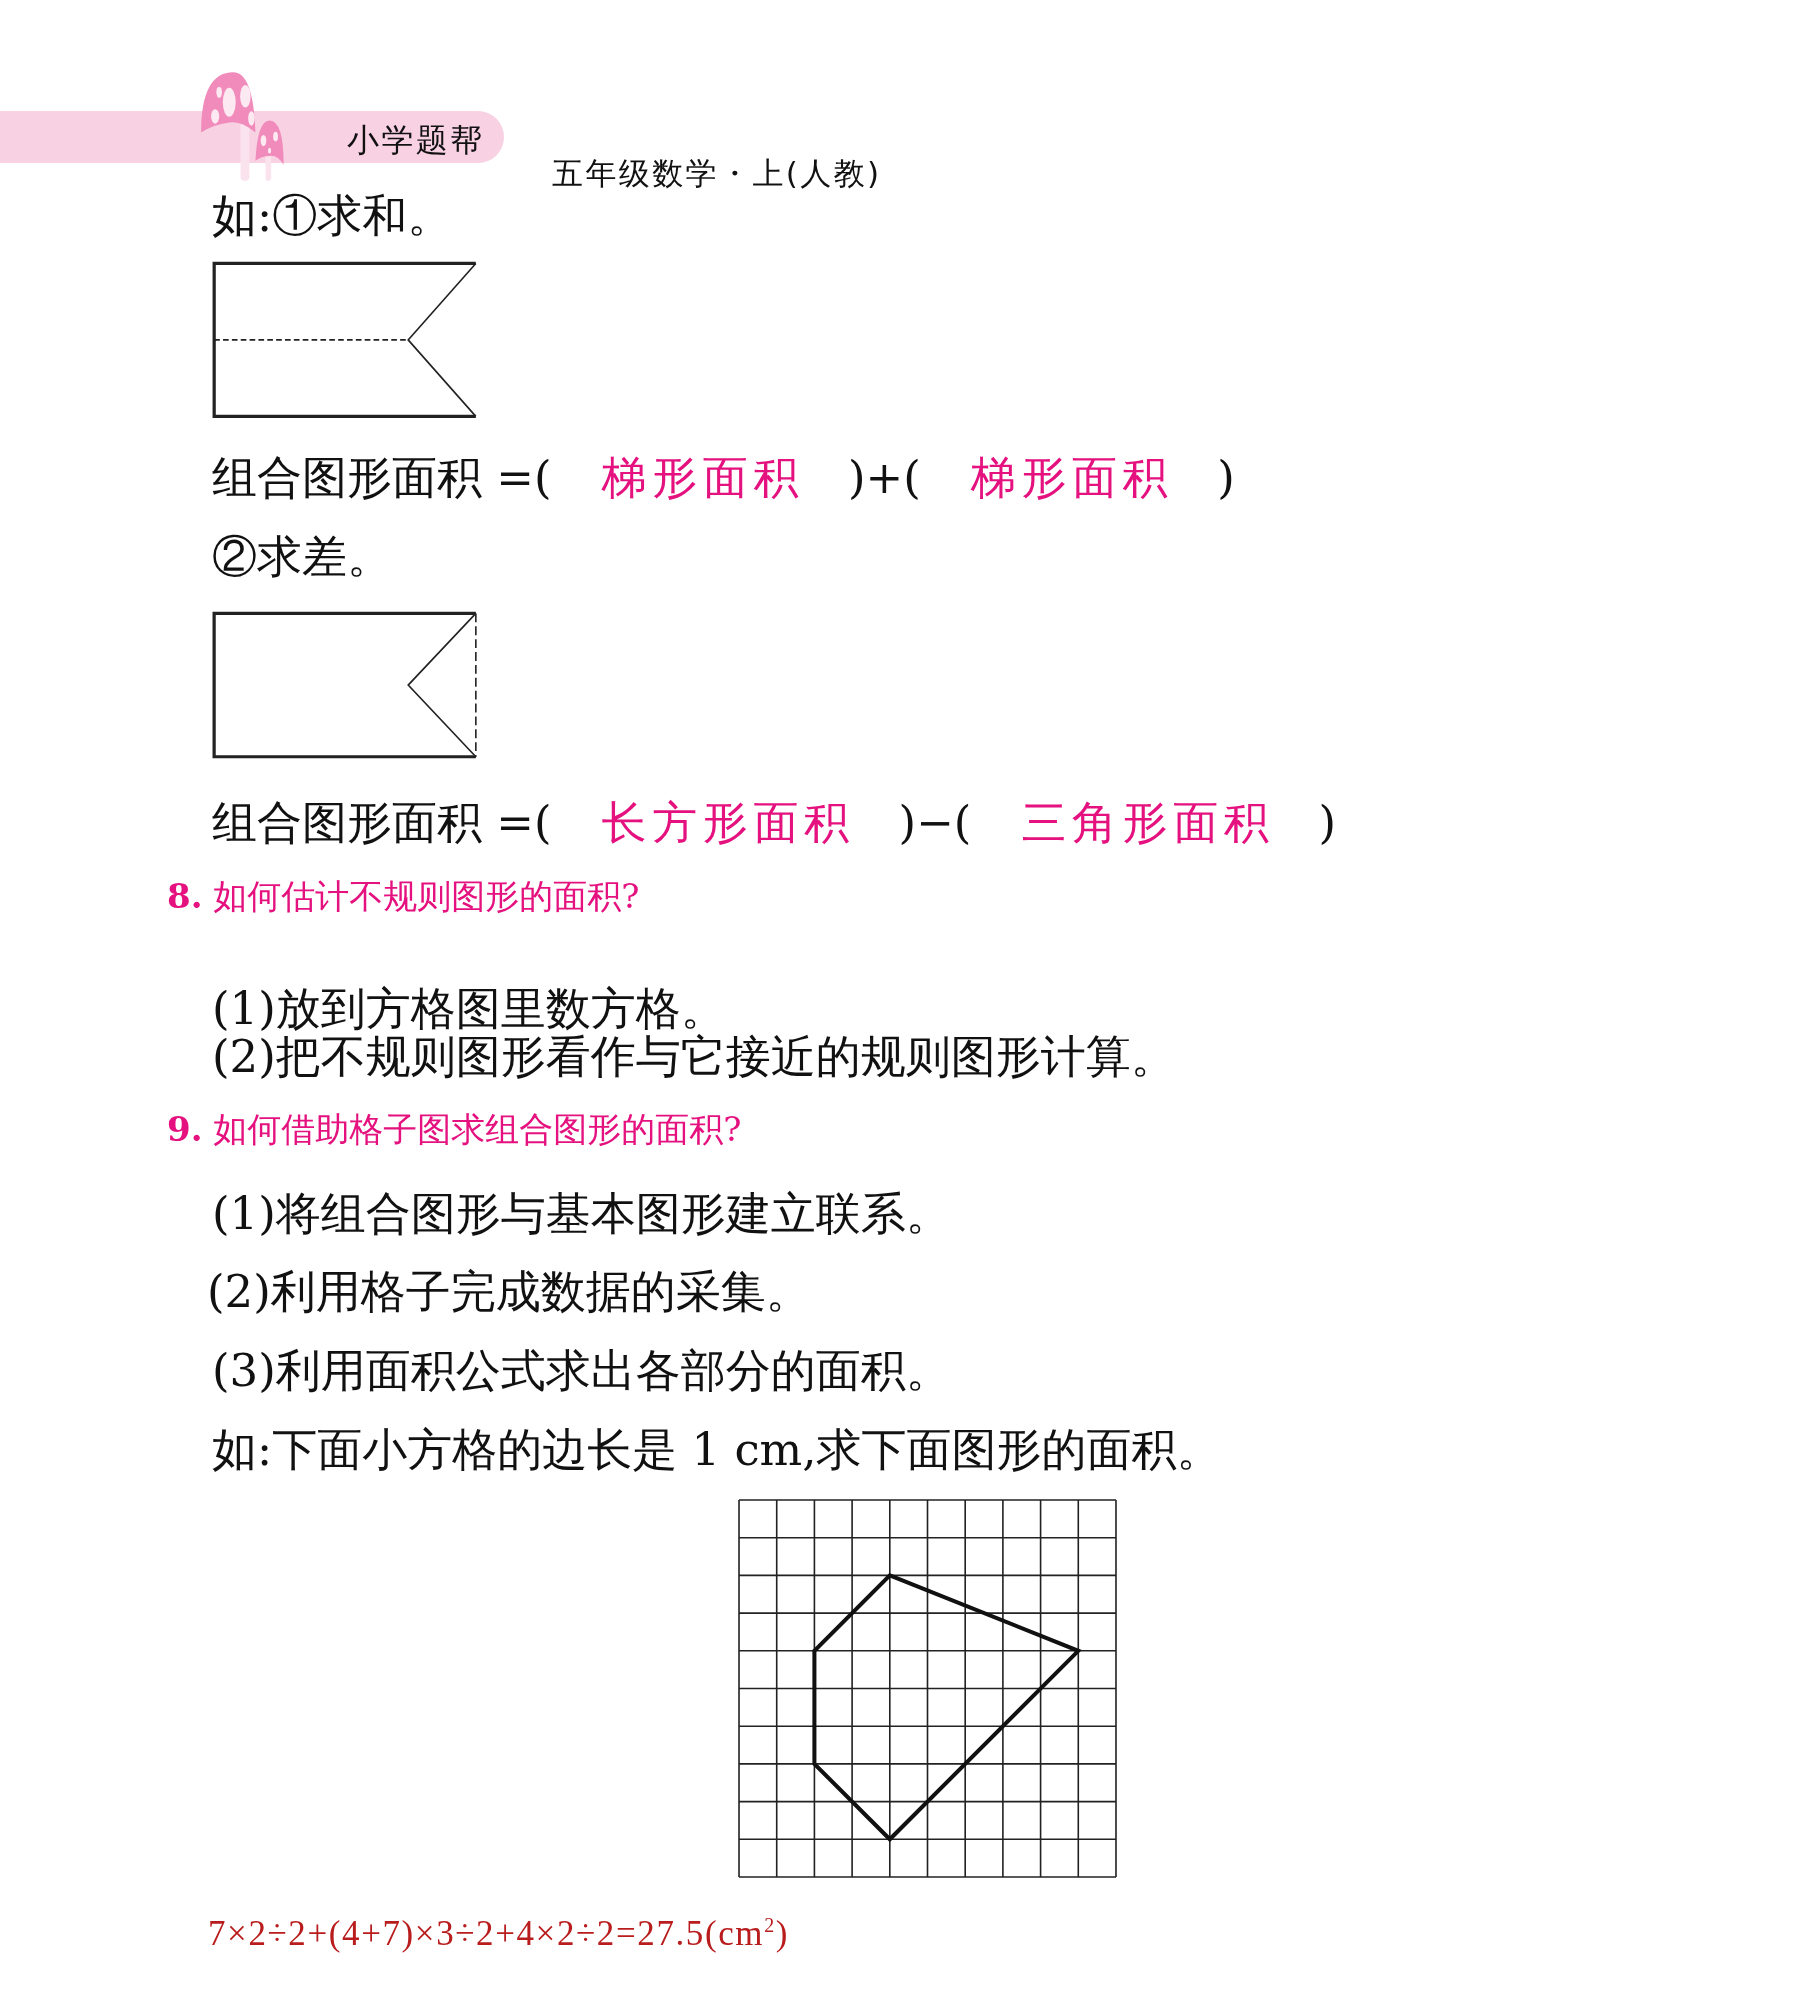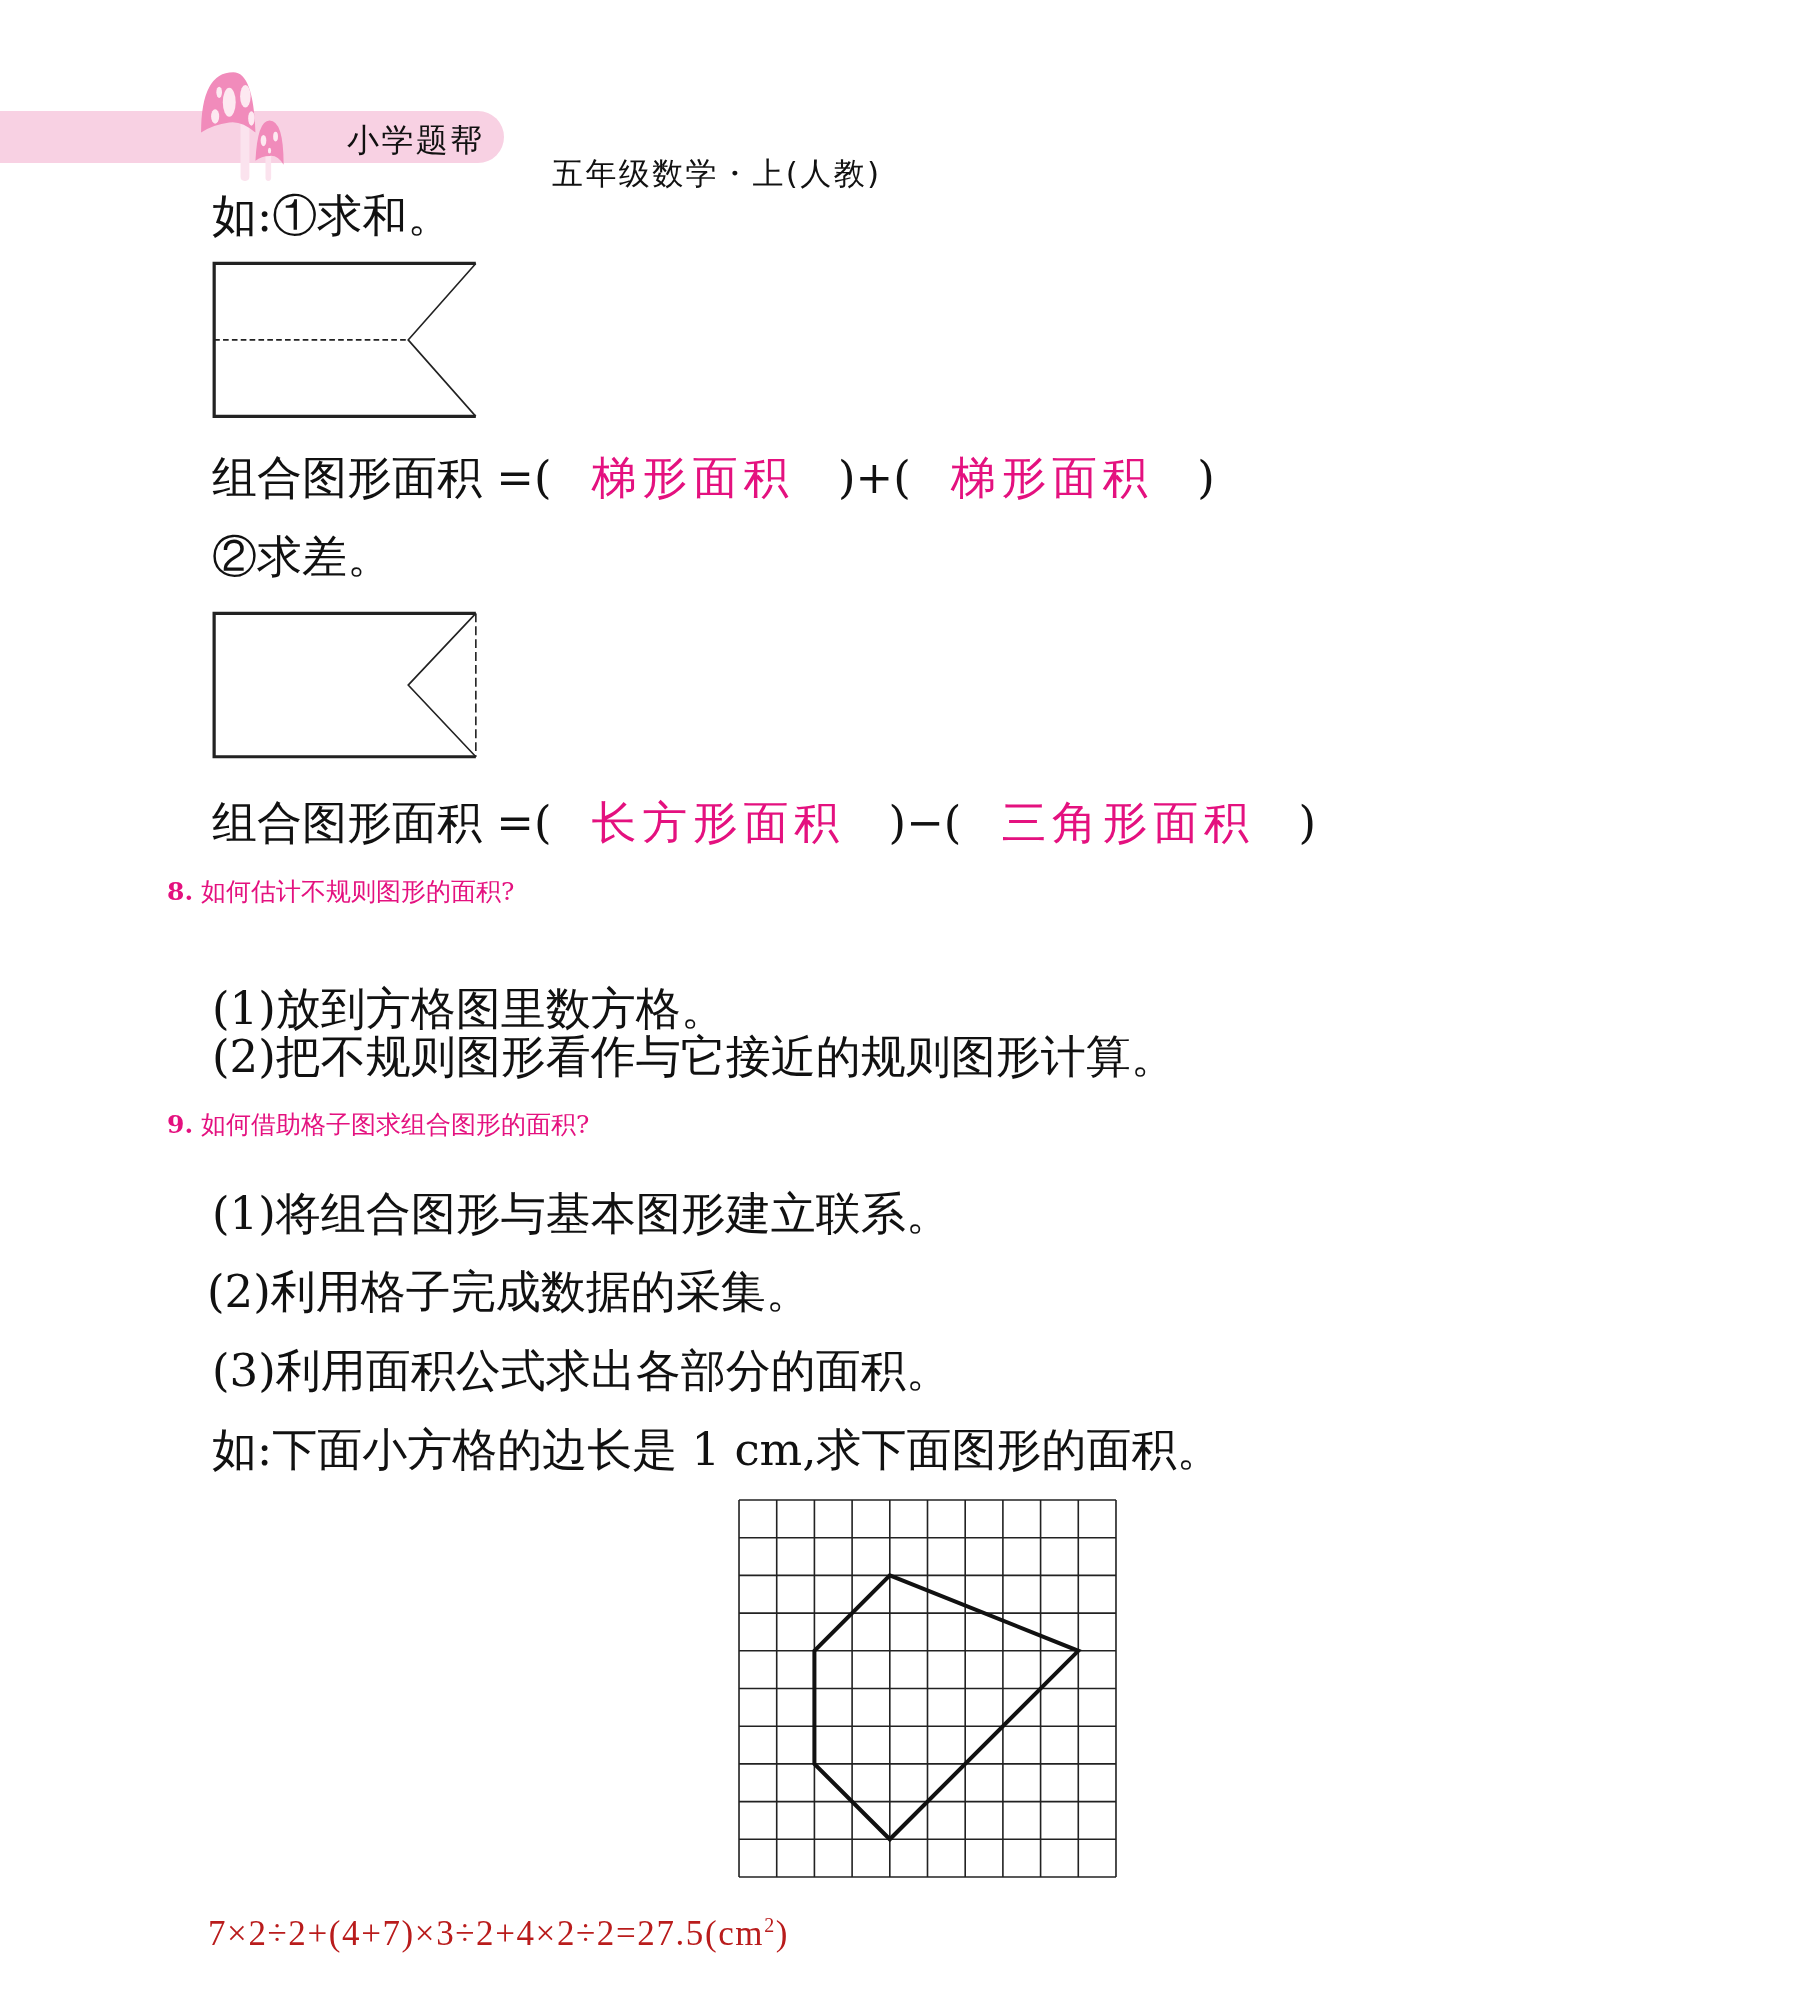--- a/index.html
+++ b/index.html
@@ -7,23 +7,23 @@
          font-family:"DejaVu Serif","Liberation Serif",serif; color:#111; }
   .abs { position:absolute; }
   
   .header-band { left:0; top:111px; width:504px; height:52px; background:#f8d1e3;
                  border-radius:0 26px 26px 0; }
   .brand { left:347px; top:119px; font-family:"DejaVu Sans","Liberation Sans",sans-serif;
            font-size:32px; letter-spacing:2.4px; color:#111; }
   .book-title { left:552px; top:117px; font-family:"DejaVu Sans","Liberation Sans",sans-serif;
                 font-size:31px; letter-spacing:2.4px; color:#111;margin-top:36px; }
   .line { font-size:45px; line-height:1; white-space:nowrap; }
-  .heading { color:#e4117f; font-size:25px; }
+  .heading { color:#e4117f; font-size:34px; }
   .heading .num { font-weight:bold; }
-  .ans { color:#e4117f; letter-spacing:5.6px; font-family:"DejaVu Serif","Liberation Serif",serif; }
+  .ans { color:#e4117f; letter-spacing:5.6px; font-family:"DejaVu Serif","Liberation Serif",serif;margin-left:10px; }
   .paren-gap { display:inline-block; }
   .formula { left:208px; top:1914px; font-size:35px; color:#b91c1c;
              font-family:"Liberation Serif","DejaVu Serif",serif; letter-spacing:1.6px; white-space:nowrap; }
   .formula sup { font-size:20px; }
 </style>
 </head>
 <body>
 
 <div class="abs header-band"></div>
 <svg class="abs" style="left:193px;top:64px" width="145" height="121" viewBox="0 0 360 300">

